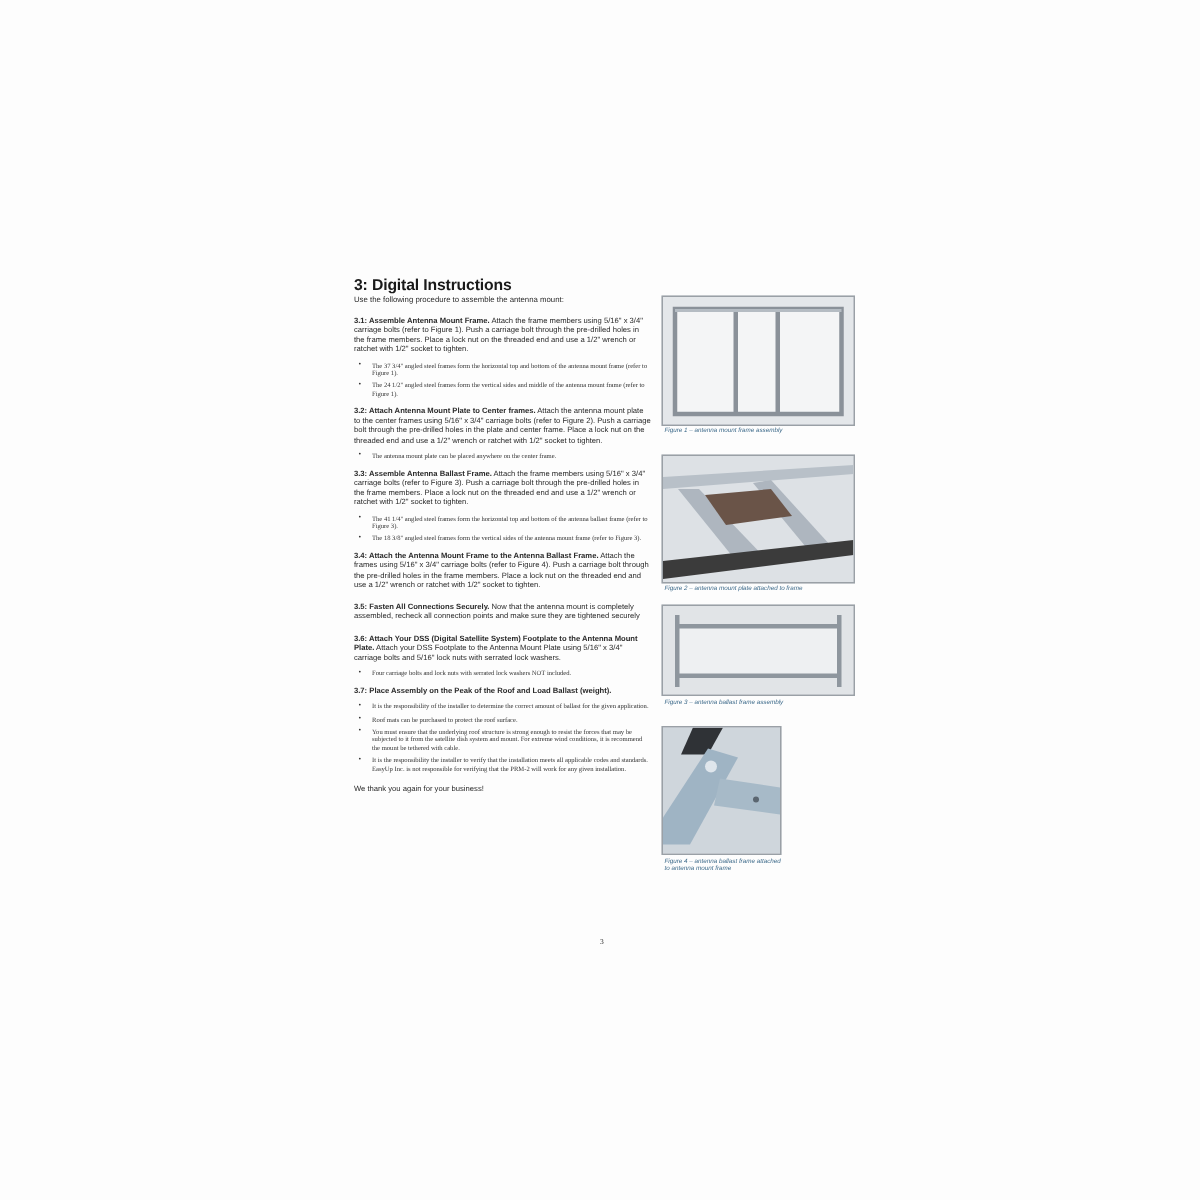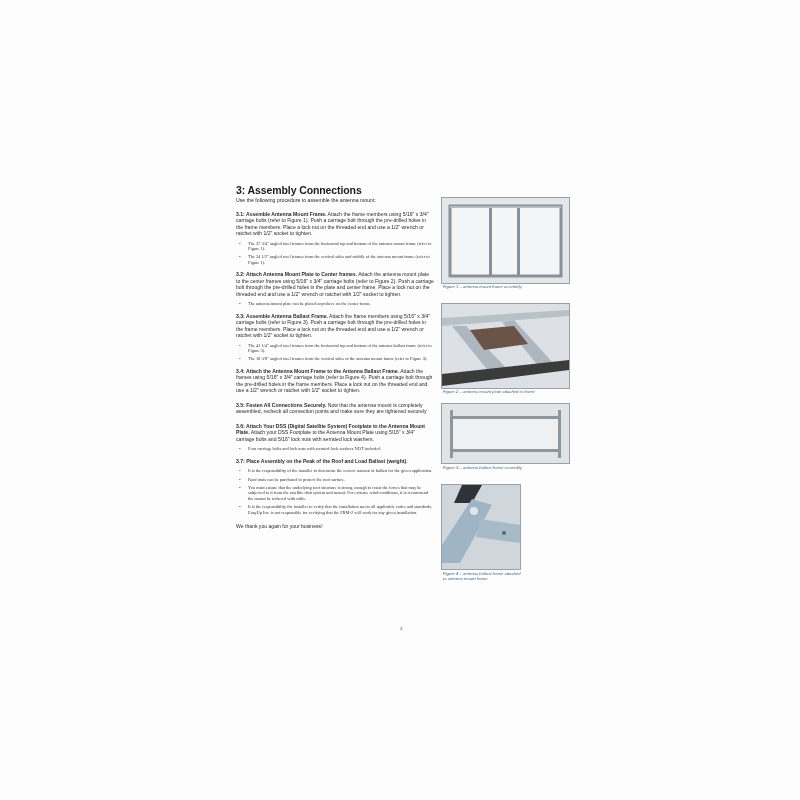--- a/index.html
+++ b/index.html
@@ -18,21 +18,21 @@
   .fig{position:absolute;left:441px;width:127px;border:1px solid #9aa0a6;background:#dfe3e8;overflow:hidden;}
   .cap{position:absolute;left:443px;font-size:4.2px;font-style:italic;color:#3d6a8a;line-height:5px;}
   svg{display:block;}
 </style>
 </head>
 <body>
 
 <div class="page">
 
   <div class="left">
-    <h1>3: Assembly Connections</h1>
+    <h1>3: Digital Instructions</h1>
     <p class="intro">Use the following procedure to assemble the antenna mount:</p>
 
     <p class="step"><span class="hd">3.1: Assemble Antenna Mount Frame.</span><span> Attach the frame members using 5/16" x 3/4" carriage bolts (refer to Figure 1). Push a carriage bolt through the pre-drilled holes in the frame members. Place a lock nut on the threaded end and use a 1/2" wrench or ratchet with 1/2" socket to tighten.</span></p>
     <ul>
       <li>The 37 3/4" angled steel frames form the horizontal top and bottom of the antenna mount frame (refer to Figure 1).</li>
       <li>The 24 1/2" angled steel frames form the vertical sides and middle of the antenna mount frame (refer to Figure 1).</li>
     </ul>
 
     <p class="step"><span class="hd">3.2: Attach Antenna Mount Plate to Center frames.</span><span> Attach the antenna mount plate to the center frames using 5/16" x 3/4" carriage bolts (refer to Figure 2). Push a carriage bolt through the pre-drilled holes in the plate and center frame. Place a lock nut on the threaded end and use a 1/2" wrench or ratchet with 1/2" socket to tighten.</span></p>
     <ul>

